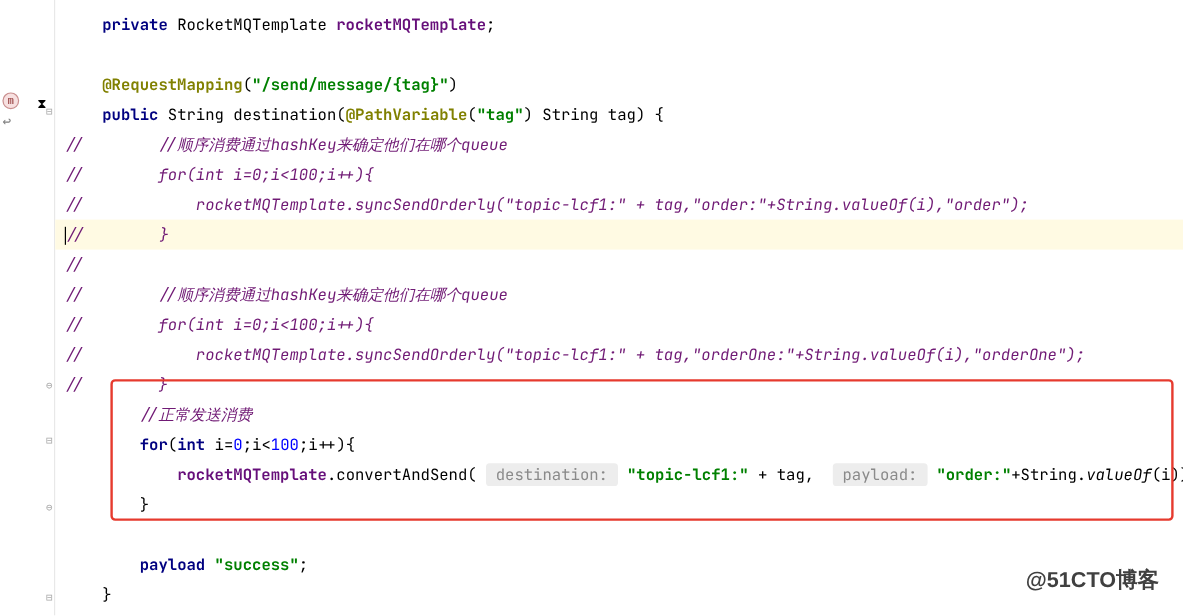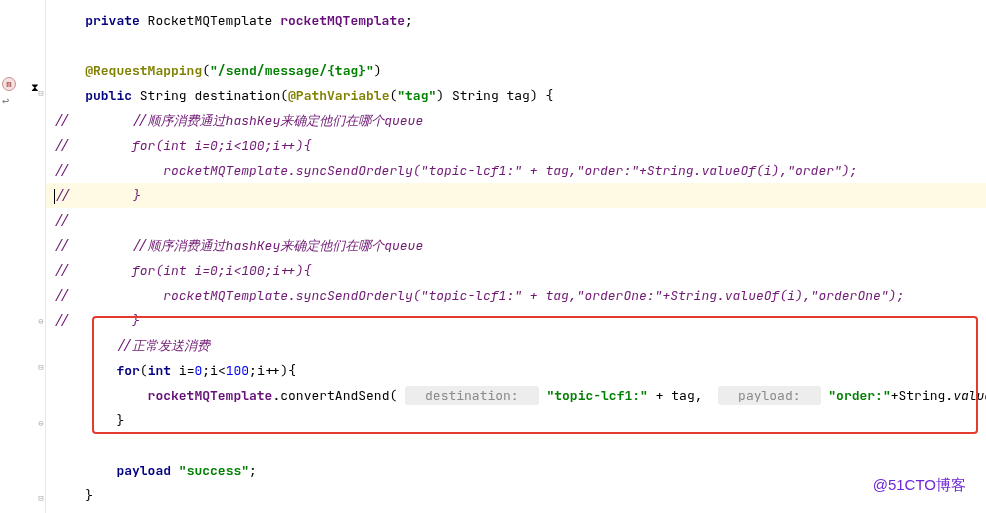--- a/index.html
+++ b/index.html
@@ -80,44 +80,45 @@
   }
   .kw { color: #000080; font-weight: bold; }
   .field { color: #660e7a; font-weight: bold; }
   .anno { color: #808000; font-weight: bold; }
   .str { color: #008000; font-weight: bold; }
   .cmt { color: #701a75; font-style: italic; }
   .num { color: #0000ff; }
   .param-hint {
     background: #ededed;
     color: #8a8a8a;
-    padding: 1px 20px;
+    padding: 1px 8px;
     border-radius: 3px;
     font-style: normal;
     font-weight: normal;
   }
   .dot { color: #000000; }
   .redbox {
     position: absolute;
     border: 2px solid #e63a2e;
     border-radius: 4px;
     left: 92px;
     top: 316px;
     width: 886px;
     height: 118px;
     pointer-events: none;
   }
   .watermark {
     position: absolute;
     right: 20px;
     bottom: 18px;
-    color: #6d28d9;
-    font-size: 15px;
+    color: #404040;
+    font-size: 18px;
     font-family: Arial, sans-serif;
     pointer-events: none;
+    font-weight: bold;
   }
   .caret {
     display:inline-block;
     width:1px;
     height:15px;
     background:#000;
     vertical-align:middle;
   }
 </style>
 </head>

